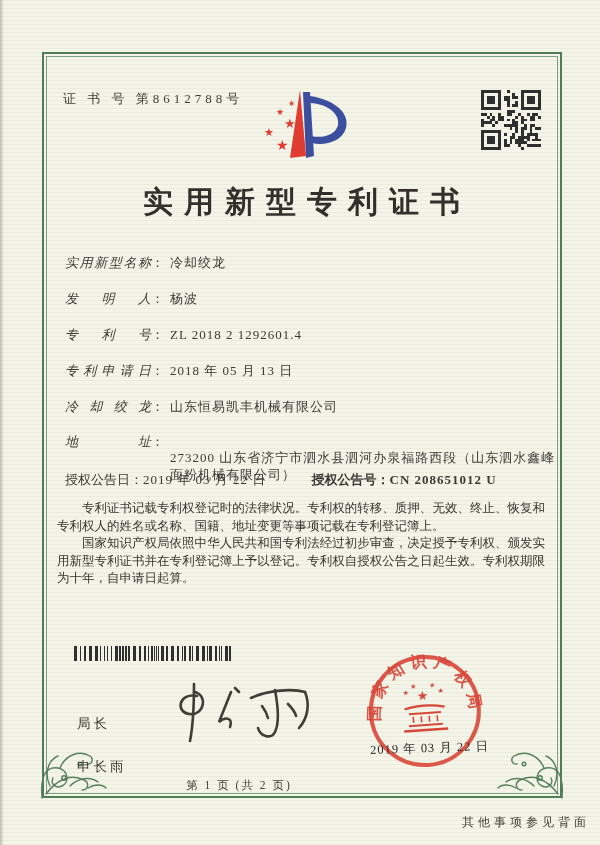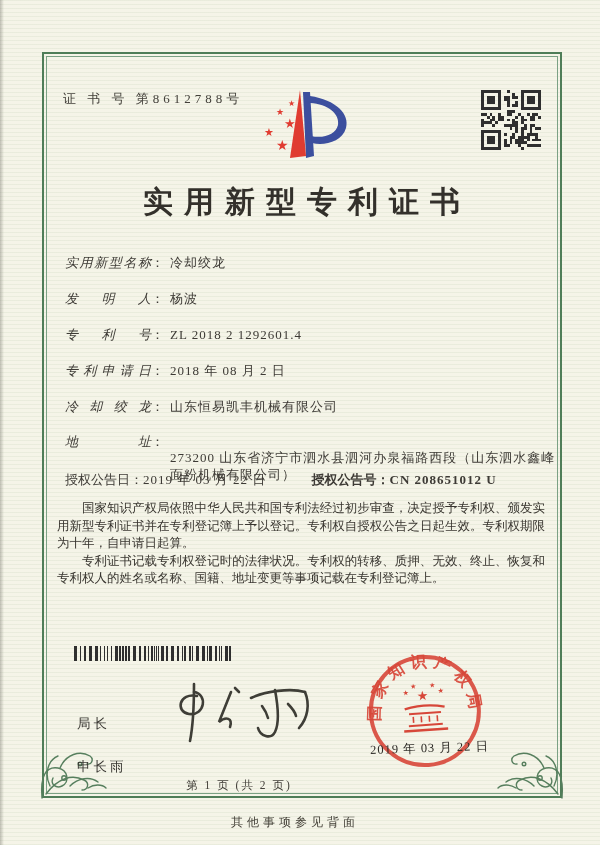--- a/index.html
+++ b/index.html
@@ -48,21 +48,21 @@
   .director{position:absolute;left:77px;top:690px;font-size:13.5px;letter-spacing:3px;color:#3a3833;}
   .director div{margin-bottom:9px;margin-top:25px;}
   .signature{position:absolute;left:165px;top:680px;width:160px;height:66px;}
   
   .seal{position:absolute;left:356px;top:652px;width:140px;height:122px;transform:rotate(-4deg);opacity:0.92;}
   .seal-date{position:absolute;left:370px;top:740px;font-size:12.5px;color:#2c2a26;
     letter-spacing:1px;transform:rotate(-2deg);font-family:"Liberation Serif","DejaVu Serif",serif;}
   
   .page-no{position:absolute;left:0;top:778px;width:478px;text-align:center;
     font-size:11.5px;letter-spacing:2px;color:#43403a;}
-  .back-note{position:absolute;left:0;top:814px;width:590px;text-align:center;
+  .back-note{position:absolute;left:0;top:814px;width:590px;text-align:right;
     font-size:12px;letter-spacing:4px;color:#454239;}
 </style>
 </head>
 <body>
 
 <div class="edge-shadow"></div>
 
 <div class="frame">
   <div class="frame-inner"></div>
   <svg class="corner-orn bl" viewBox="0 0 88 88" fill="none" stroke="#577f5e" stroke-width="1.4" stroke-linecap="round">
@@ -238,40 +238,40 @@
 <div class="row" style="top:254px">
   <span class="flabel">实用新型名称</span><span class="fcolon">：</span><span class="fvalue">冷却绞龙</span>
 </div>
 <div class="row" style="top:290px">
   <span class="flabel">发明人</span><span class="fcolon">：</span><span class="fvalue">杨波</span>
 </div>
 <div class="row" style="top:326px">
   <span class="flabel">专利号</span><span class="fcolon">：</span><span class="fvalue">ZL 2018 2 1292601.4</span>
 </div>
 <div class="row" style="top:362px">
-  <span class="flabel">专利申请日</span><span class="fcolon">：</span><span class="fvalue">2018 年 08 月 2 日</span>
+  <span class="flabel">专利申请日</span><span class="fcolon">：</span><span class="fvalue">2018 年 05 月 13 日</span>
 </div>
 <div class="row" style="top:398px">
   <span class="flabel">冷却绞龙</span><span class="fcolon">：</span><span class="fvalue">山东恒易凯丰机械有限公司</span>
 </div>
 <div class="row addr" style="top:433px">
   <span class="flabel">地址</span><span class="fcolon">：</span><span class="fvalue">273200 山东省济宁市泗水县泗河办泉福路西段（山东泗水鑫峰面粉机械有限公司）</span>
 </div>
 <div class="row" style="top:471px">
   <span class="grant-pair">
     <span>授权公告日</span><span>：</span><span class="fvalue">2019 年 03 月 22 日</span>
   </span>
   <span class="grant-pair second">
     <span>授权公告号</span><span>：</span><span class="fvalue">CN 208651012 U</span>
   </span>
 </div>
 
 <div class="legal">
+  <p>专利证书记载专利权登记时的法律状况。专利权的转移、质押、无效、终止、恢复和专利权人的姓名或名称、国籍、地址变更等事项记载在专利登记簿上。</p>
   <p>国家知识产权局依照中华人民共和国专利法经过初步审查，决定授予专利权、颁发实用新型专利证书并在专利登记簿上予以登记。专利权自授权公告之日起生效。专利权期限为十年，自申请日起算。</p>
-  <p>专利证书记载专利权登记时的法律状况。专利权的转移、质押、无效、终止、恢复和专利权人的姓名或名称、国籍、地址变更等事项记载在专利登记簿上。</p>
 </div>
 
 <svg class="barcode" viewBox="0 0 158 15" preserveAspectRatio="none" shape-rendering="crispEdges">
     <rect x="0" y="0" width="3" height="15" fill="#2f2f2f"></rect>
     <rect x="6" y="0" width="1" height="15" fill="#2f2f2f"></rect>
     <rect x="10" y="0" width="2" height="15" fill="#2f2f2f"></rect>
     <rect x="15" y="0" width="3" height="15" fill="#2f2f2f"></rect>
     <rect x="21" y="0" width="3" height="15" fill="#2f2f2f"></rect>
     <rect x="26" y="0" width="1" height="15" fill="#2f2f2f"></rect>
     <rect x="30" y="0" width="1" height="15" fill="#2f2f2f"></rect>

